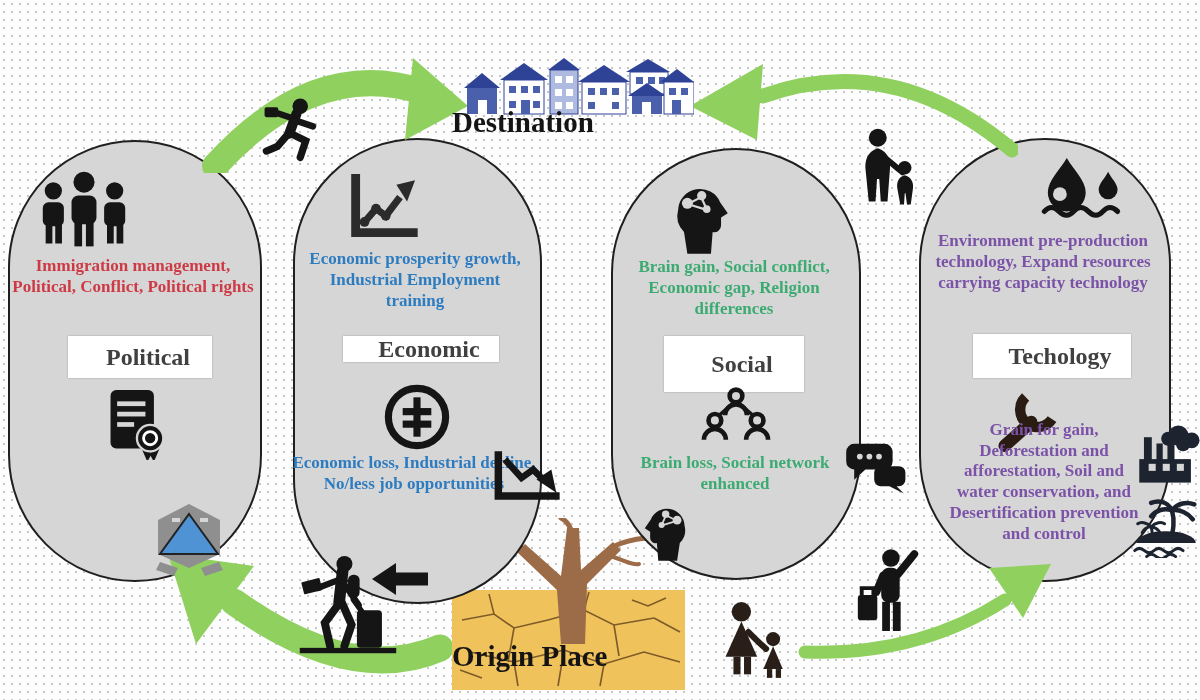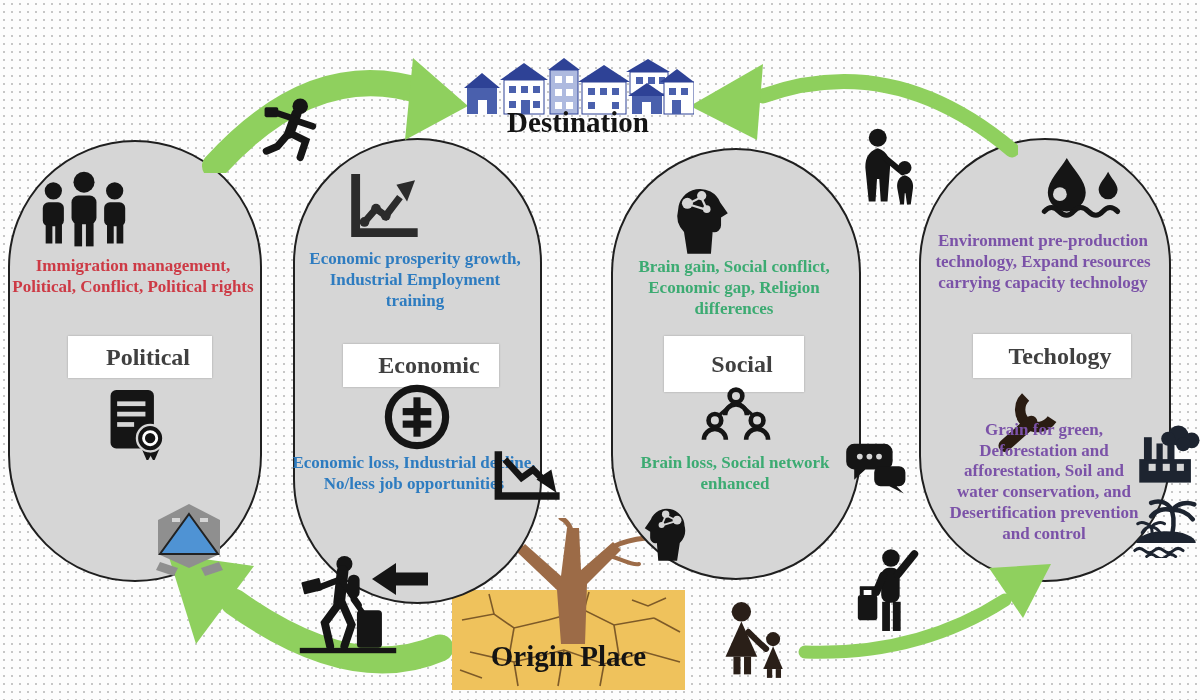--- a/index.html
+++ b/index.html
@@ -26,21 +26,21 @@
   .c2{color:var(--social,#3cab72);}
   .c3{color:var(--technology,#7b52a8);}
   .title-box{
     position:absolute;z-index:5;background:#ffffff;
     display:flex;align-items:center;justify-content:center;
     font-size:24px;color:#404040;font-weight:600;
     box-shadow:0 0 2px rgba(0,0,0,.25);
     padding-left:16px;
   }
   .big-label{
-    position:absolute;z-index:6;text-align:center;
+    position:absolute;z-index:6;
     font-size:29px;font-weight:bold;color:var(--ink,#141414);
   }
   .icon{position:absolute;z-index:5;}
   .arrow{position:absolute;z-index:3;}
   .scenery{position:absolute;z-index:1;}
   svg{display:block;}
 </style>
 </head>
 <body>
 
@@ -205,21 +205,21 @@
     <svg width="84" height="78" viewBox="0 0 92 88">
       <path d="M14 8 V74 H84" stroke="#2b2b2b" stroke-width="10" fill="none"></path>
       <polyline points="24,62 37,47 48,55 64,34" stroke="#2b2b2b" stroke-width="8" fill="none"></polyline>
       <circle cx="24" cy="62" r="5.5" fill="#2b2b2b"></circle>
         <circle cx="37" cy="47" r="5.5" fill="#2b2b2b"></circle>
         <circle cx="48" cy="55" r="5.5" fill="#2b2b2b"></circle>
       <polygon points="60,20 81,15 72,39" fill="#2b2b2b"></polygon>
     </svg>
   </div>
   <div class="col-text c1" style="left:300px;top:248px;width:230px;">Economic prosperity growth, Industrial Employment training</div>
-  <div class="title-box" style="left:343px;top:344px;width:140px;height:43px;">Economic</div>
+  <div class="title-box" style="left:343px;top:336px;width:140px;height:26px;">Economic</div>
   <div class="icon" style="left:383px;top:383px;">
     <svg width="68" height="68" viewBox="0 0 76 76">
       <circle cx="38" cy="38" r="32" fill="none" stroke="#151515" stroke-width="8"></circle>
       <rect x="34" y="16" width="8" height="44" fill="#151515"></rect>
       <rect x="22" y="28" width="32" height="8" fill="#151515"></rect>
       <rect x="22" y="42" width="32" height="8" fill="#151515"></rect>
     </svg>
   </div>
   <div class="col-text c1" style="left:288px;top:452px;width:252px;">Economic loss, Industrial decline, No/less job opportunities</div>
   <div class="icon" style="left:488px;top:448px;">
@@ -294,21 +294,21 @@
     </svg>
   </div>
   <div class="col-text c3" style="left:932px;top:230px;width:222px;">Environment pre-production technology, Expand resources carrying capacity technology</div>
   <div class="title-box" style="left:973px;top:334px;width:142px;height:44px;text-align:right;">Techology</div>
   <div class="icon" style="left:983px;top:390px;">
     <svg width="88" height="64" viewBox="0 0 92 92">
       <path d="M44 10 A25 25 0 1 0 82 42" stroke="#2a1c12" stroke-width="15" fill="none"></path>
       <line x1="52" y1="46" x2="14" y2="80" stroke="#2a1c12" stroke-width="18" stroke-linecap="round"></line>
     </svg>
   </div>
-  <div class="col-text c3" style="left:948px;top:420px;width:192px;line-height:1.22;">Grain for green, Deforestation and afforestation, Soil and water conservation, and Desertification prevention and control</div>
+  <div class="col-text c3" style="left:948px;top:420px;width:192px;line-height:1.22;">Grain for gain, Deforestation and afforestation, Soil and water conservation, and Desertification prevention and control</div>
   <div class="icon" style="left:1133px;top:423px;">
     <svg width="72" height="66" viewBox="0 0 92 84" fill="#1d2430">
       <circle cx="58" cy="16" r="13"></circle>
         <circle cx="75" cy="22" r="10"></circle>
         <circle cx="45" cy="20" r="9"></circle>
         <circle cx="64" cy="27" r="9"></circle>
       <rect x="8" y="46" width="66" height="30"></rect>
       <rect x="14" y="18" width="10" height="30"></rect>
         <rect x="30" y="26" width="8" height="22"></rect>
         <rect x="44" y="22" width="9" height="26"></rect>

